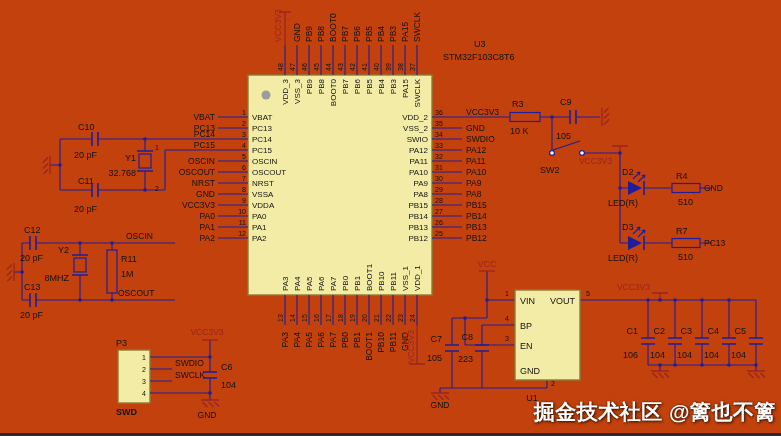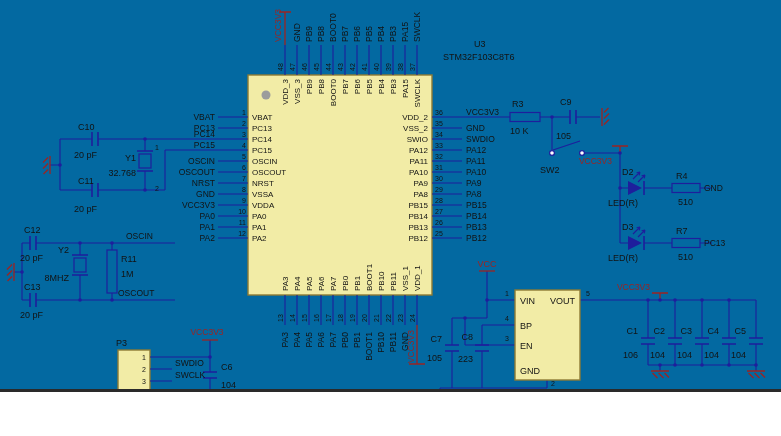--- a/index.html
+++ b/index.html
@@ -1,16 +1,16 @@
 <!DOCTYPE html>
 <html><head>
 <meta charset="utf-8">
 <style>
   html,body{margin:0;padding:0}
-  .board{position:relative;width:781px;height:392px;background:#0369a1;font-family:"Liberation Sans",sans-serif;overflow:hidden}
+  .board{position:relative;width:781px;height:436px;background:#c2410c;font-family:"Liberation Sans",sans-serif;overflow:hidden}
   svg{position:absolute;left:0;top:0}
   text{fill:#131313;font-family:"Liberation Sans",sans-serif}
   .t7{font-size:7px}.t8{font-size:8px}.t85{font-size:8.5px}.t9{font-size:9px}
   .ae{text-anchor:end}.am{text-anchor:middle}.b{font-weight:bold}
   .w{fill:none;stroke:#1e1e9c;stroke-width:1.1}
   .pl{fill:none;stroke:#1e1e9c;stroke-width:1.6}
   .sym{fill:none;stroke:#1e1e9c;stroke-width:1.2}
   .term{fill:#fff;stroke:#1e1e9c;stroke-width:1.2}
   .chip{fill:#f2eca6;stroke:#8d7b35;stroke-width:1.4}
   .dot{fill:#1e1e9c}
@@ -359,14 +359,15 @@
   <circle class="dot" cx="702" cy="300" r="1.8"></circle>
         <circle class="dot" cx="729" cy="300" r="1.8"></circle>
   <circle class="dot" cx="660" cy="365" r="1.8"></circle>
         <circle class="dot" cx="675" cy="365" r="1.8"></circle>
   <circle class="dot" cx="702" cy="365" r="1.8"></circle>
         <circle class="dot" cx="729" cy="365" r="1.8"></circle>
   <circle class="dot" cx="756" cy="365" r="1.8"></circle>
 </g>
 </svg>
 
+<div class="wm">掘金技术社区 @篱也不篱</div>
 <div class="bottombar"></div>
 </div>
 
 </body></html>

